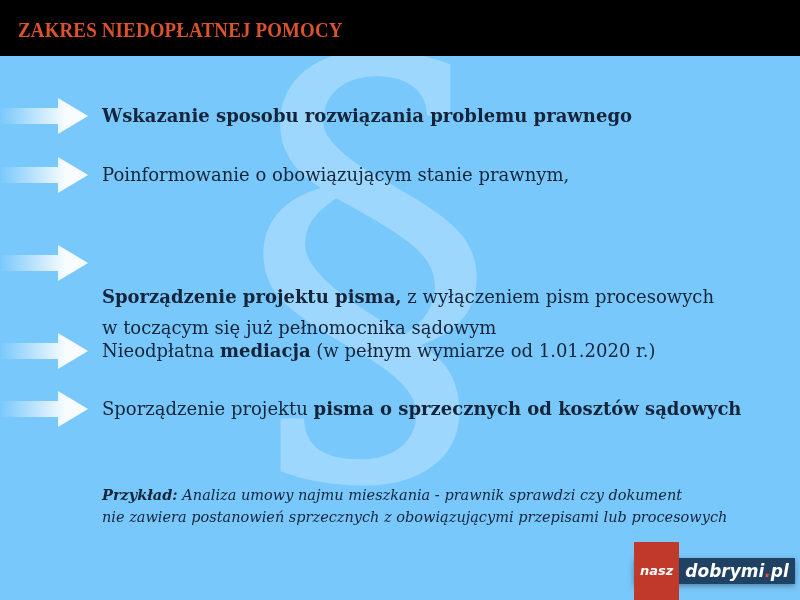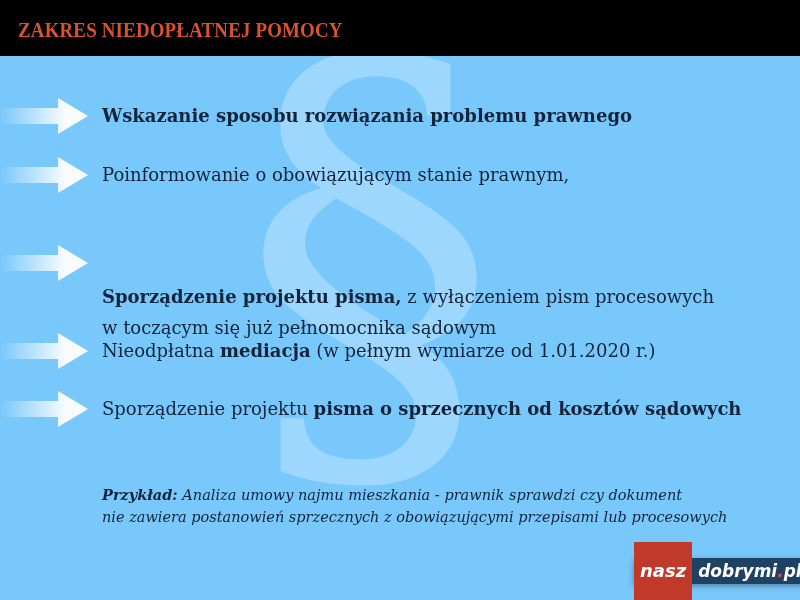--- a/index.html
+++ b/index.html
@@ -8,21 +8,21 @@
     .title { display:inline-block; margin-top:18px; font-family:"Liberation Serif", serif; font-weight:bold; font-size:21px; letter-spacing:0.2px; color:#d9532c; transform:scaleX(0.9); }
     .panel { position:absolute; left:0; top:56px; width:800px; height:544px; background:#79c8fb; overflow:hidden; }
     .para { position:absolute; left:240px; top:-60px; font-family:"DejaVu Serif", serif; font-size:520px; line-height:1; color:#9dd7fd; user-select:none; }
     .item { position:absolute; left:0; width:800px; }
     .arrow { position:absolute; left:0; width:88px; height:36px; }
     .text { position:absolute; left:102px; font-size:18px; line-height:31px; color:#14243a; white-space:nowrap; }
     .text b { font-weight:bold; }
     .example { position:absolute; left:102px; top:428px; font-size:14.5px; line-height:22px; font-style:italic; color:#14243a; white-space:nowrap; }
     .example b { font-weight:bold; }
     .logo { position:absolute; left:634px; top:502px; height:26px; display:flex; align-items:center; font-family:"DejaVu Sans", sans-serif; font-weight:bold; font-style:italic; box-shadow:0 2px 6px rgba(0,0,0,0.35); }
-    .logo .nasz { background:#c0392b; color:#fff; padding:16px 6px; height:26px; line-height:26px; font-size:18px; }
+    .logo .nasz { background:#c0392b; color:#fff; padding:16px 6px; height:26px; line-height:26px; font-size:13px; }
     .logo .rac { background:#1f4163; color:#fff; padding:0 6px; height:26px; line-height:26px; font-size:17px; }
     .logo .dot { color:#e74c3c; }
   </style>
 </head>
 <body>
 
 <div class="header">
   <span class="title">ZAKRES NIEDOPŁATNEJ POMOCY</span>
 </div>
 

